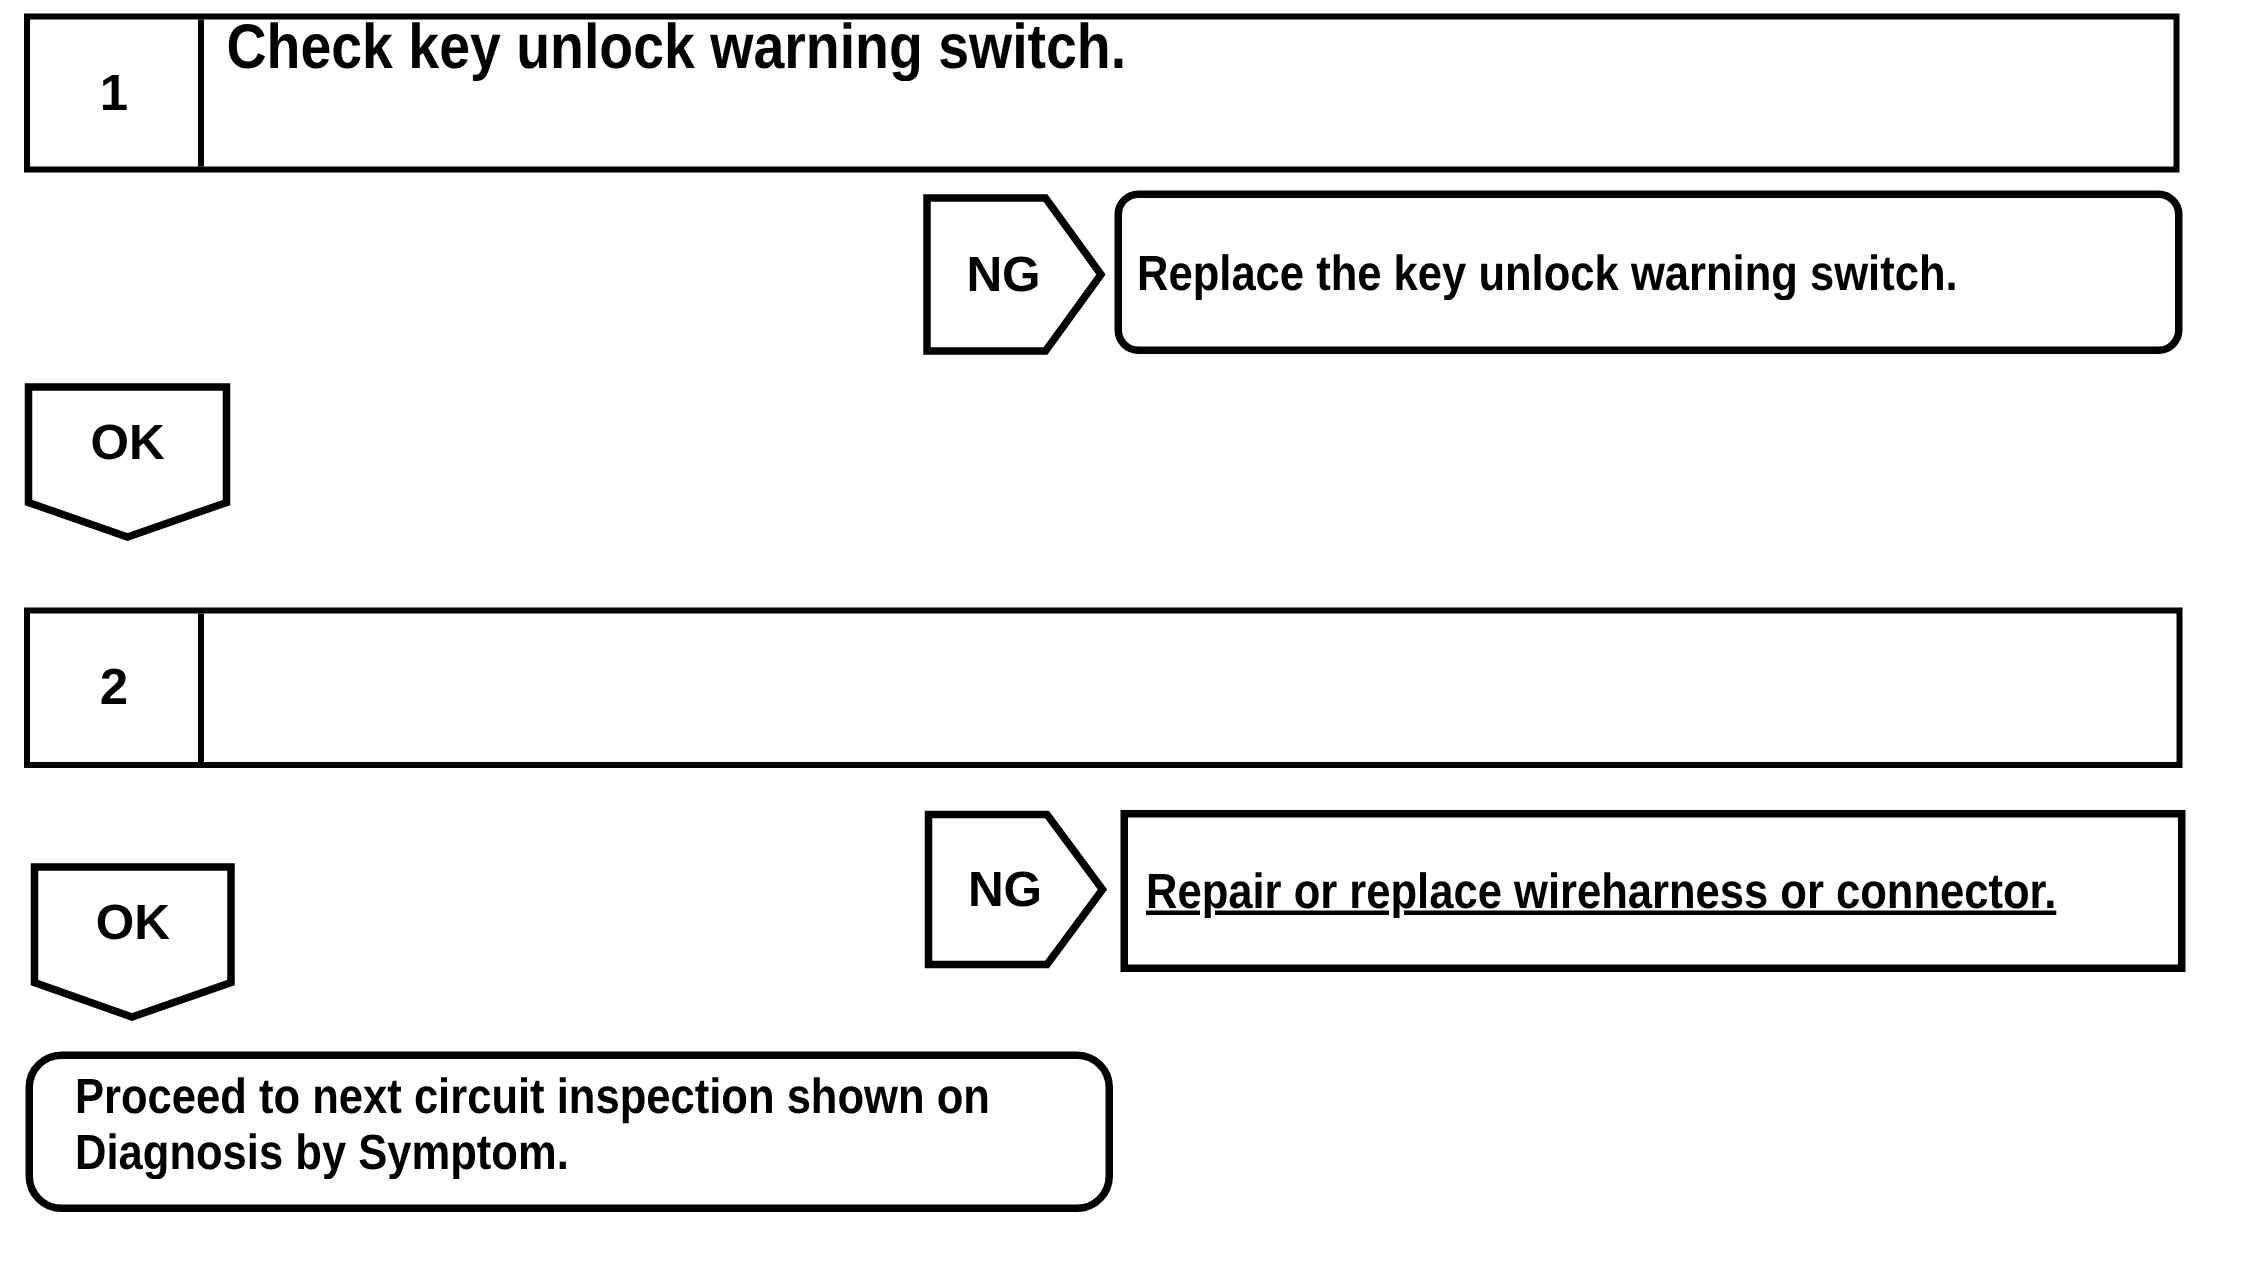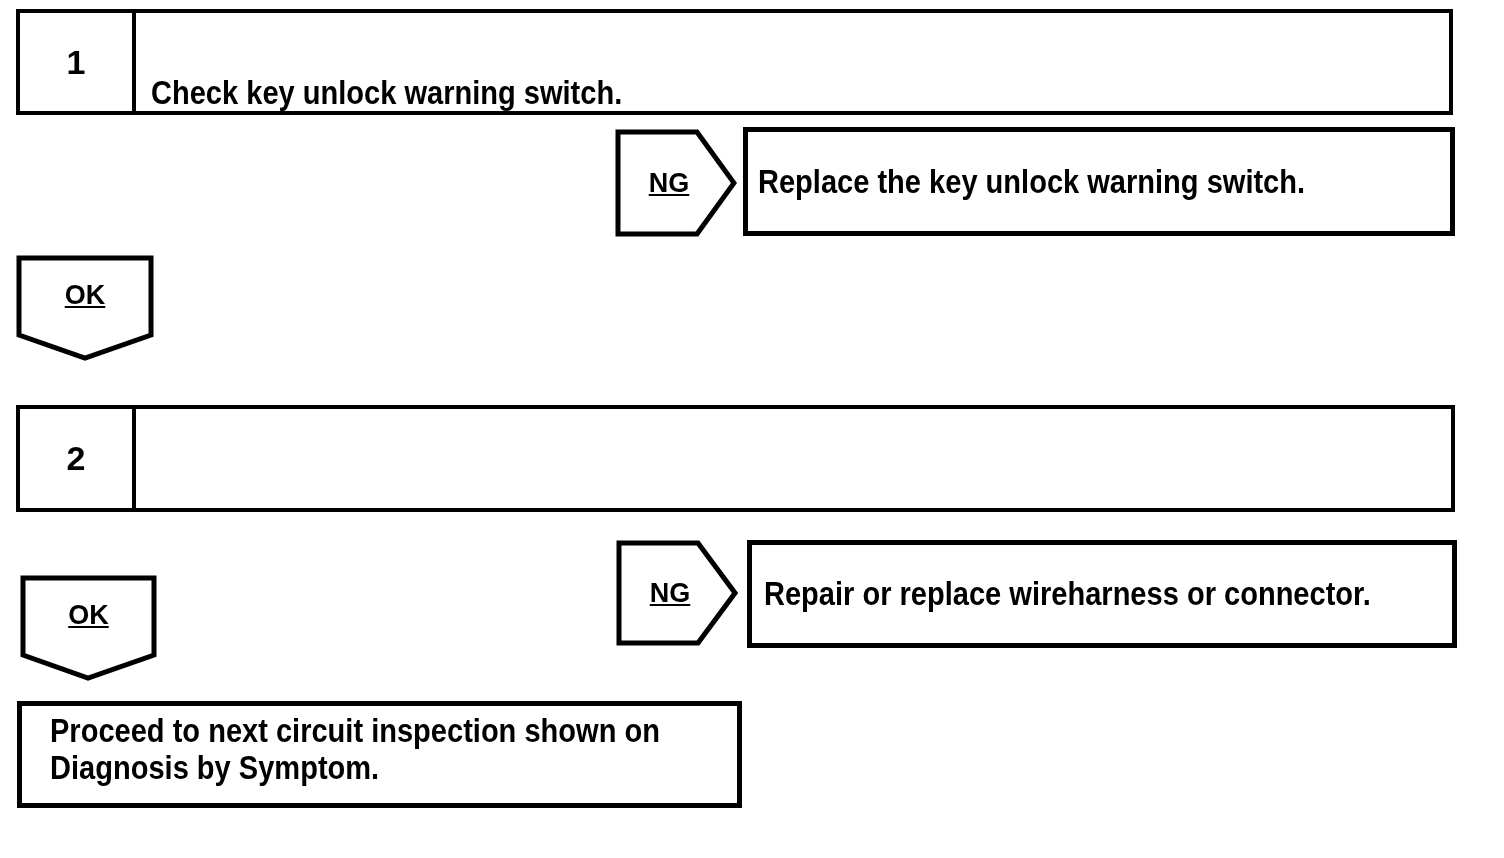--- a/index.html
+++ b/index.html
@@ -30,65 +30,65 @@
     border-right: 4px solid #000000;
     display: flex;
     align-items: center;
     justify-content: center;
     font-size: 34px;
   }
   .step-text {
     flex: 1;
     display: flex;
     flex-direction: column;
-    justify-content: flex-end;
+    justify-content: flex-start;
     padding-left: 15px;
-    font-size: 33px;
+    font-size: 42px;
     line-height: 36px;
   }
   .result-box {
     border-width: 5px;
     display: flex;
     flex-direction: column;
     justify-content: center;
     padding-left: 10px;
     font-size: 33px;
     line-height: 36px;
   }
   .final-box {
     border-width: 5px;
     display: flex;
     flex-direction: column;
     justify-content: flex-start;
     padding: 6px 0 0 28px;
     font-size: 33px;
     line-height: 37px;
+    border-radius: 24px;
   }
   .tline {
     display: block;
     white-space: nowrap;
     transform: scaleX(0.88);
     transform-origin: 0 50%;
   }
   .shape {
     position: absolute;
   }
   .shape svg {
     position: absolute;
     left: 0;
     top: 0;
     display: block;
   }
   .shape-label {
     position: absolute;
-    font-size: 27px;
+    font-size: 33px;
     display: flex;
     align-items: center;
     justify-content: center;
-    text-decoration: underline;
   }
   .ng-label {
     left: 0;
     top: 0;
     width: 108px;
     height: 100%;
   }
   .ok-label {
     left: 0;
     top: 0;
@@ -109,21 +109,21 @@
     </div>
   </div>
 
   <div class="shape" style="left:615px; top:129px; width:122px; height:108px;">
     <svg width="122" height="108" viewBox="0 0 122 108">
       <polygon points="3,3 82,3 119,54 82,105 3,105" fill="#ffffff" stroke="#000000" stroke-width="5" stroke-linejoin="miter"></polygon>
     </svg>
     <span class="shape-label ng-label">NG</span>
   </div>
 
-  <div class="box result-box" style="left:743px; top:127px; width:712px; height:109px;">
+  <div class="box result-box" style="left:743px; top:127px; width:712px; height:109px;border-radius:16px;">
     <span class="tline">Replace the key unlock warning switch.</span>
   </div>
 
   <div class="shape" style="left:16px; top:255px; width:138px; height:106px;">
     <svg width="138" height="106" viewBox="0 0 138 106">
       <polygon points="3,3 135,3 135,80 69,103 3,80" fill="#ffffff" stroke="#000000" stroke-width="5" stroke-linejoin="miter"></polygon>
     </svg>
     <span class="shape-label ok-label">OK</span>
   </div>
 
@@ -131,21 +131,21 @@
     <div class="step-num">2</div>
   </div>
 
   <div class="shape" style="left:616px; top:540px; width:122px; height:106px;">
     <svg width="122" height="106" viewBox="0 0 122 106">
       <polygon points="3,3 82,3 119,53 82,103 3,103" fill="#ffffff" stroke="#000000" stroke-width="5" stroke-linejoin="miter"></polygon>
     </svg>
     <span class="shape-label ng-label">NG</span>
   </div>
 
-  <div class="box result-box" style="left:747px; top:540px; width:710px; height:108px; padding-left:12px;">
+  <div class="box result-box" style="left:747px; top:540px; width:710px; height:108px; padding-left:12px;text-decoration:underline;">
     <span class="tline">Repair or replace wireharness or connector.</span>
   </div>
 
   <div class="shape" style="left:20px; top:575px; width:137px; height:106px;">
     <svg width="137" height="106" viewBox="0 0 137 106">
       <polygon points="3,3 134,3 134,80 68,103 3,80" fill="#ffffff" stroke="#000000" stroke-width="5" stroke-linejoin="miter"></polygon>
     </svg>
     <span class="shape-label ok-label">OK</span>
   </div>
 

